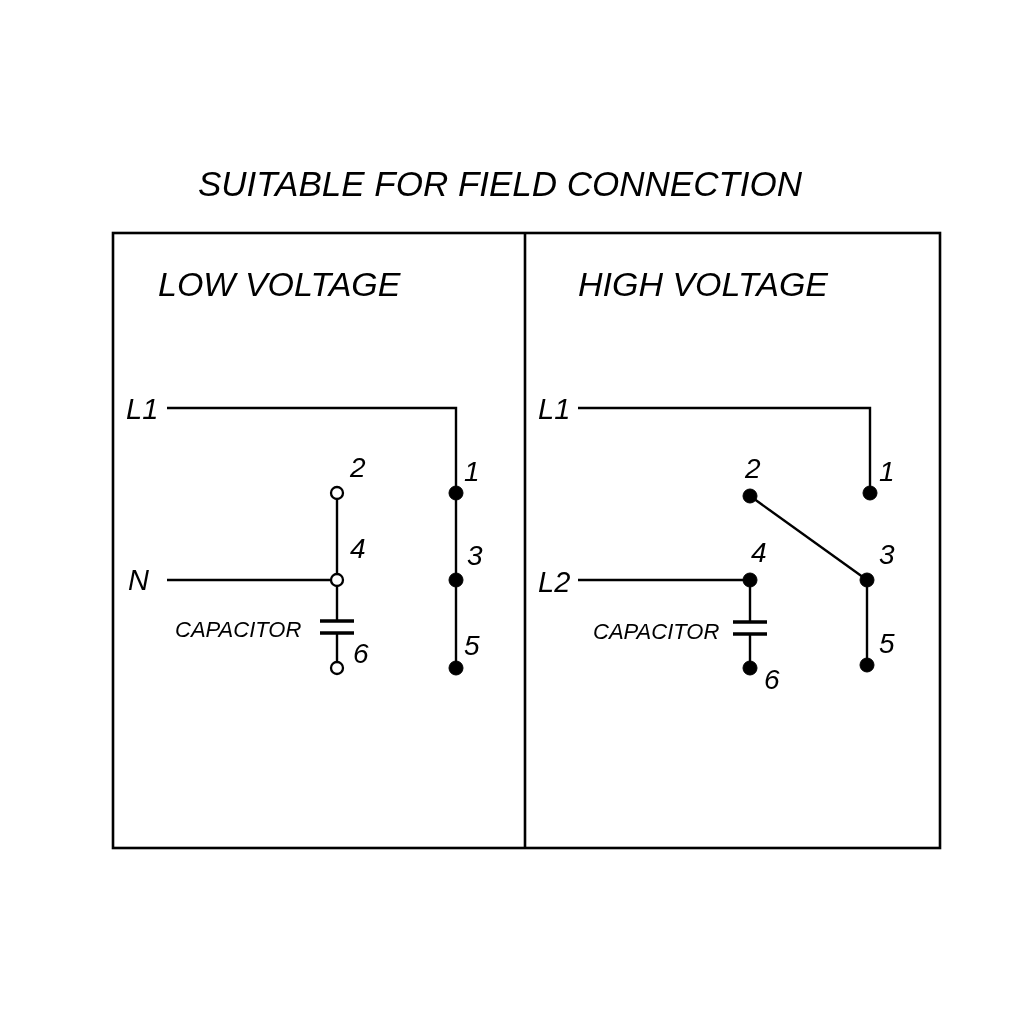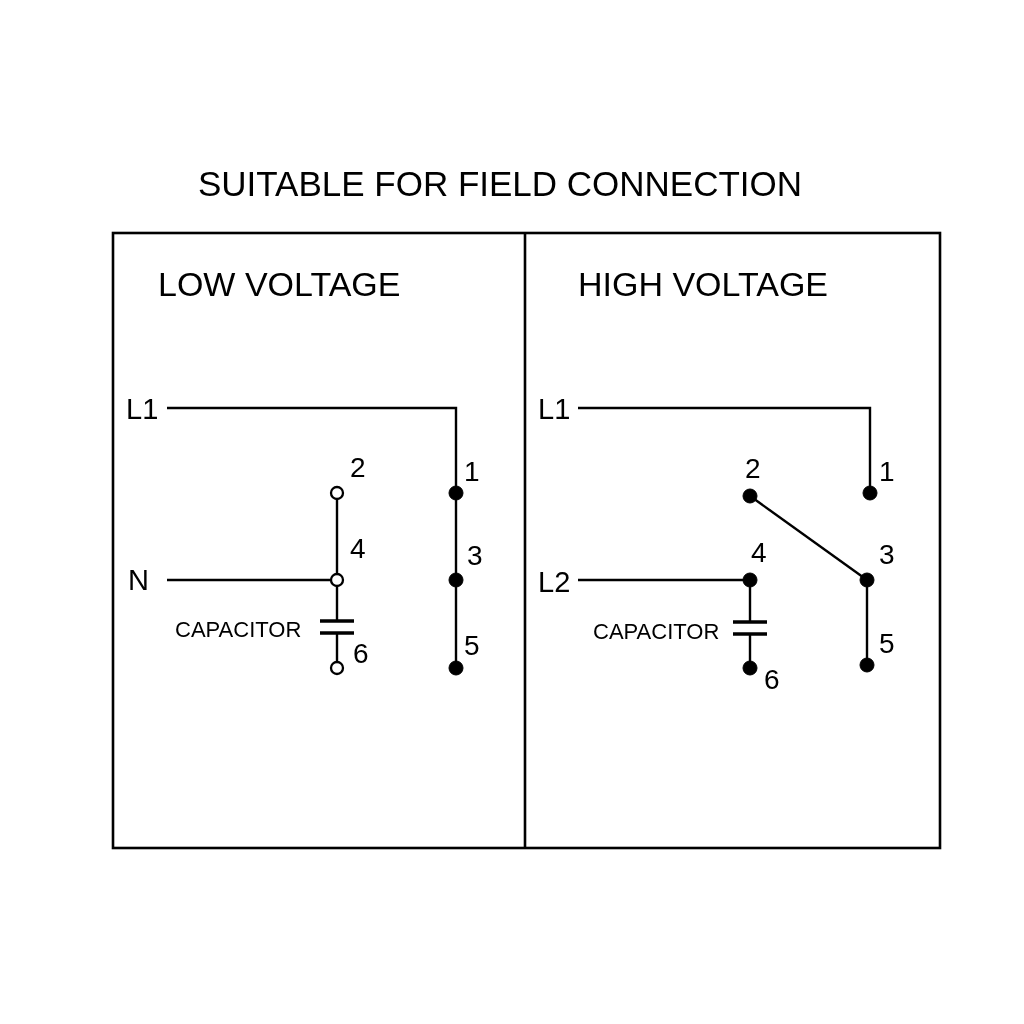--- a/index.html
+++ b/index.html
@@ -7,20 +7,21 @@
     padding: 0;
     background: #ffffff;
   }
   .page {
     width: 1024px;
     height: 1024px;
     background: #ffffff;
     position: relative;
     font-family: "Liberation Sans", sans-serif;
     overflow: hidden;
+    font-style: italic;
   }
   svg { display: block; }
   text {
     fill: #000000;
     font-family: "Liberation Sans", sans-serif;
   }
   .title-text   { font-size: 35px; }
   .panel-title  { font-size: 34px; }
   .wire-label   { font-size: 29px; }
   .term-label   { font-size: 28px; }

